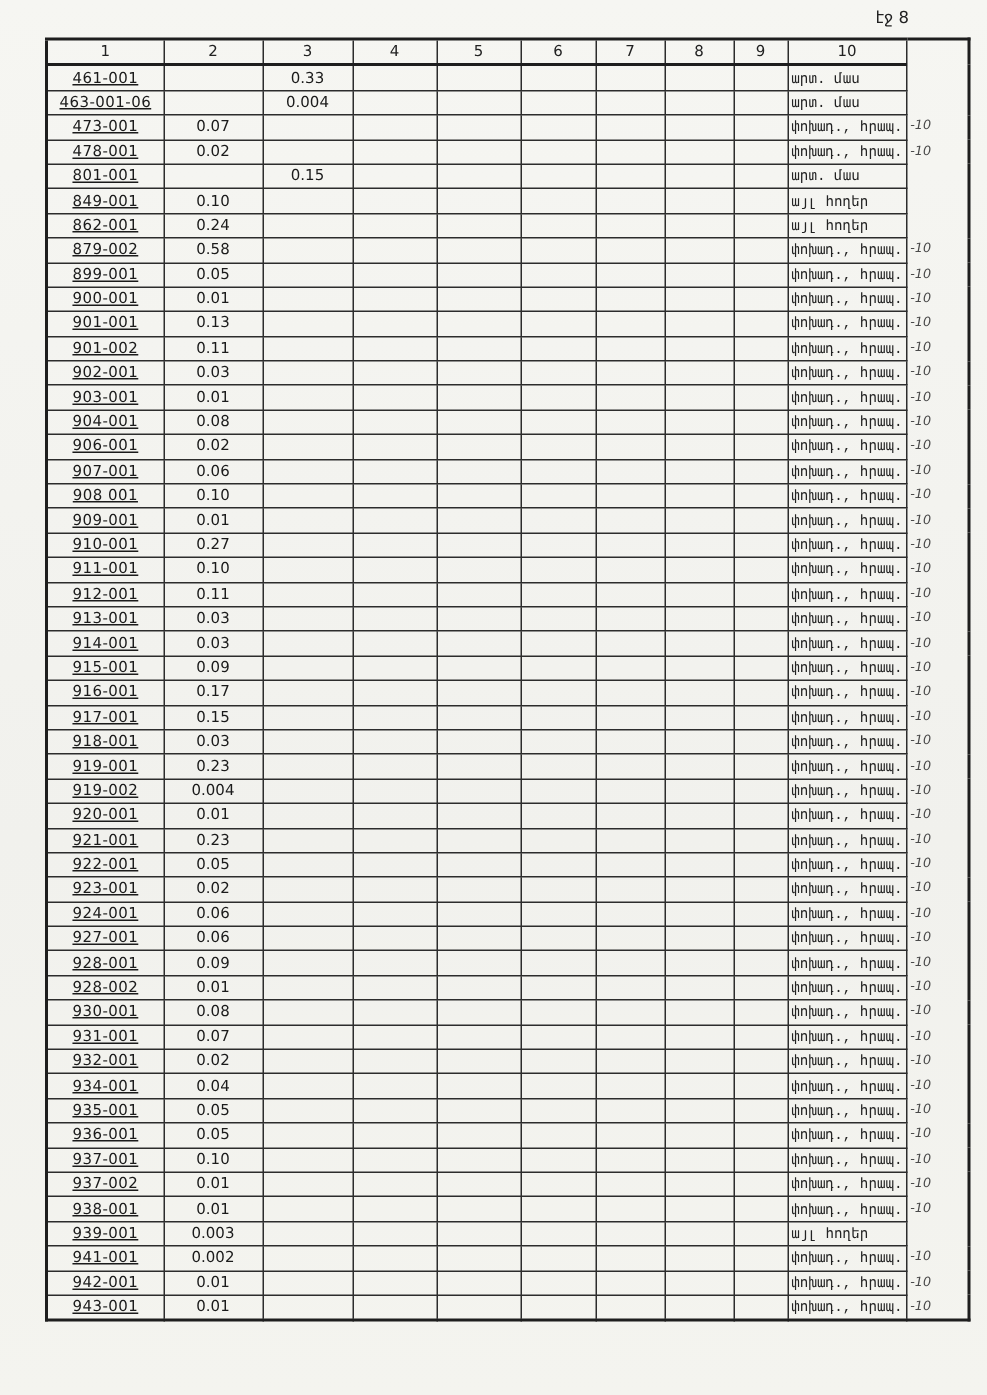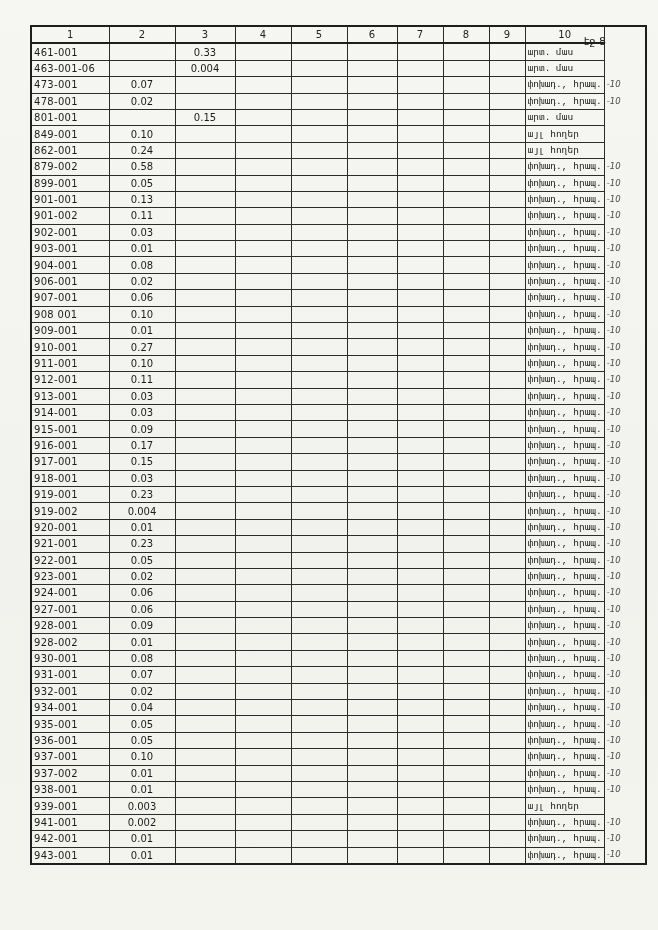--- a/index.html
+++ b/index.html
@@ -17,21 +17,20 @@
     width: 658px;
     height: 930px;
     background: linear-gradient(180deg, #f6f6f2 0%, #f1f1ed 60%, #f4f4ef 100%);
   }
   .corner-label {
     position: absolute;
     top: 5px;
     right: 52px;
     font-size: 11px;
     color: #222;
-    margin-top: 30px;
   }
   table.scan-table {
     position: absolute;
     top: 25px;
     left: 30px;
     border-collapse: collapse;
     table-layout: fixed;
     font-size: 10px;
   }
   table.scan-table th,
@@ -45,23 +44,24 @@
     background: transparent;
   }
   table.scan-table thead th {
     font-weight: normal;
     text-align: center;
     border-bottom: 2px solid #1e1e1e;
     border-top: 2px solid #1e1e1e;
     color: #222;
   }
   td.cell-id {
-    text-align: left;
+    text-align: center;
     padding-left: 4px;
     letter-spacing: 0.3px;
+    text-decoration: underline;
   }
   td.cell-num {
     text-align: center;
   }
   td.cell-label {
     text-align: left;
     font-size: 9.5px;
     padding-left: 3px;
     color: #232323;
     font-family: Liberation Mono, monospace;
@@ -227,20 +227,33 @@
           <td class="cell-num"></td>
           <td class="cell-num"></td>
           <td class="cell-num"></td>
           <td class="cell-num"></td>
           <td class="cell-num"></td>
           <td class="cell-num"></td>
           <td class="cell-label">փոխադ., հրապ.</td>
           <td class="note-col">-10</td>
         </tr>
         <tr>
+          <td class="cell-id">900-001</td>
+          <td class="cell-num">0.01</td>
+          <td class="cell-num"></td>
+          <td class="cell-num"></td>
+          <td class="cell-num"></td>
+          <td class="cell-num"></td>
+          <td class="cell-num"></td>
+          <td class="cell-num"></td>
+          <td class="cell-num"></td>
+          <td class="cell-label">փոխադ., հրապ.</td>
+          <td class="note-col">-10</td>
+        </tr>
+        <tr>
           <td class="cell-id">901-001</td>
           <td class="cell-num">0.13</td>
           <td class="cell-num"></td>
           <td class="cell-num"></td>
           <td class="cell-num"></td>
           <td class="cell-num"></td>
           <td class="cell-num"></td>
           <td class="cell-num"></td>
           <td class="cell-num"></td>
           <td class="cell-label">փոխադ., հրապ.</td>

